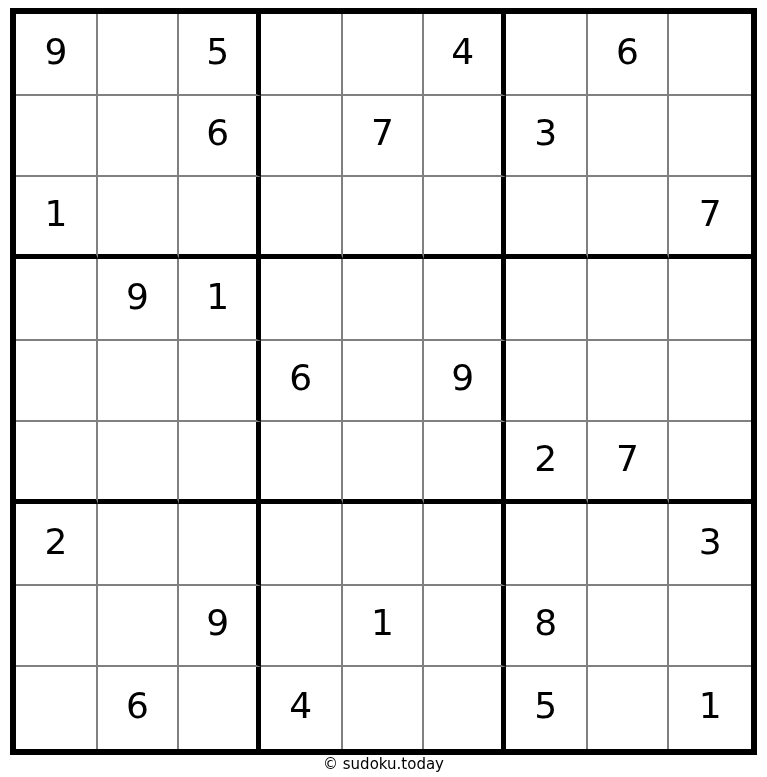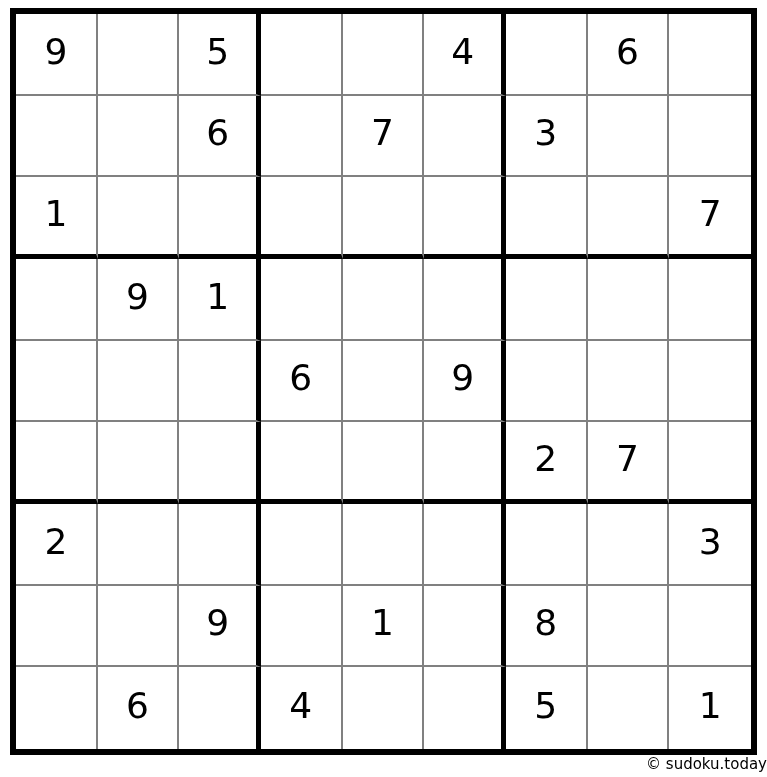--- a/index.html
+++ b/index.html
@@ -45,21 +45,21 @@
   .cell.box-r { border-right: 5px solid var(--major, #000000); }
   .cell.box-b { border-bottom: 5px solid var(--major, #000000); }
   .cell.edge-r { border-right: none; }
   .cell.edge-b { border-bottom: none; }
   .footer {
     position: absolute;
     left: 0;
     top: 755px;
     width: 767px;
     height: 22px;
-    text-align: right;
+    text-align: center;
     font-size: 15px;
     color: #000000;
   }
 </style>
 </head>
 <body>
 
 <div class="page" style="--bg: #ffffff; --major: #000000; --minor: #808080; --digit: #000000;">
   <div class="sudoku-grid">
       <div class="cell">9</div>

